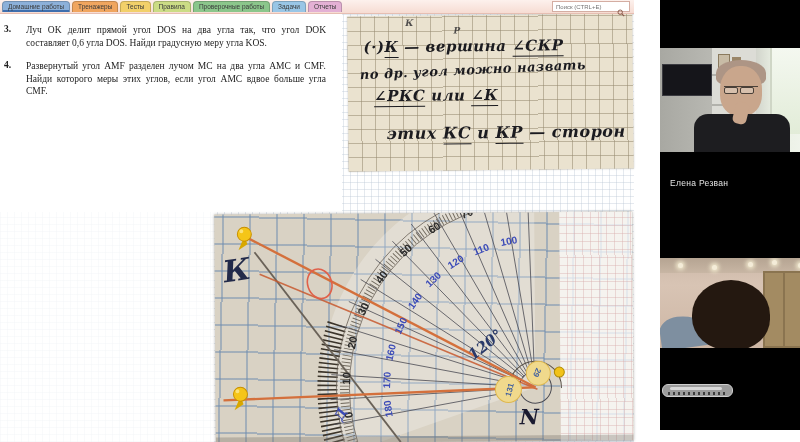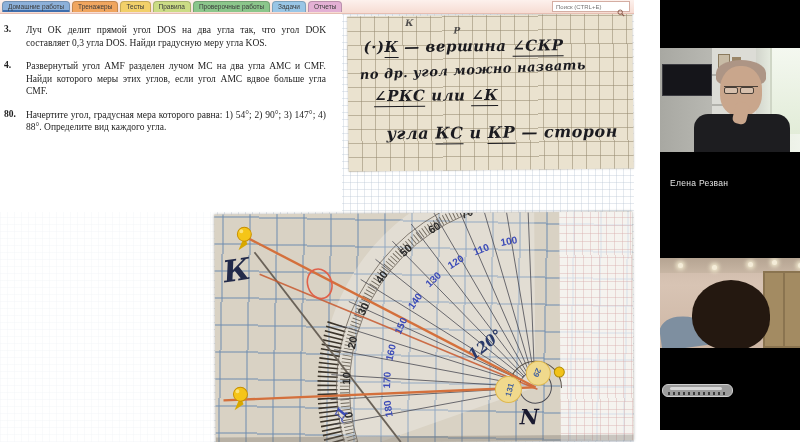--- a/index.html
+++ b/index.html
@@ -130,39 +130,35 @@
     </div>
   </div>
 
   <div class="board">
     <div class="mask-problems"></div>
     <div class="mask-left"></div>
 
     <div class="problems">
       <div class="prob">
         <div class="num">3.</div>
-        <div class="txt">Луч OK делит прямой угол DOS на два угла так, что угол DOK составляет 0,3 угла DOS. Найди градусную меру угла KOS.</div>
+        <div class="txt">Луч OK делит прямой угол DOS на два угла так, что угол DOK составляет 0,6 угла DOS. Найди градусную меру угла KOS.</div>
       </div>
       <div class="prob">
         <div class="num">4.</div>
         <div class="txt">Развернутый угол AMF разделен лучом MC на два угла AMC и CMF. Найди которого меры этих углов, если угол AMC вдвое больше угла CMF.</div>
-      </div>
-      <div class="prob">
-        <div class="num">80.</div>
-        <div class="txt">Начертите угол, градусная мера которого равна: 1) 54°; 2) 90°; 3) 147°; 4) 88°. Определите вид каждого угла.</div>
       </div>
     </div>
 
     <div class="notes-photo">
       <div class="hw hw-top1">К</div>
       <div class="hw hw-top2">Р</div>
       <div class="hw hw-l1"><span>(·)</span><span class="u">К</span><span> — вершина </span><span class="u">∠СКР</span></div>
       <div class="hw hw-l2">по др. угол можно назвать</div>
       <div class="hw hw-l3"><span class="u">∠РКС</span><span> или </span><span class="u">∠К</span></div>
-      <div class="hw hw-l4"><span>угла </span><span class="u">КС</span><span> и </span><span class="u">КР</span><span> — сторон</span></div>
+      <div class="hw hw-l4"><span>этих </span><span class="u">КС</span><span> и </span><span class="u">КР</span><span> — сторон</span></div>
     </div>
 
     <div class="prot-photo">
       <div class="prot-grid"></div>
       <div class="prot-page-edge"></div>
       <svg class="prot-svg" width="418" height="229" viewBox="0 0 418 229">
         <defs>
           <clipPath id="clipA">
               <polygon points="320,175 40,430 -80,430 -80,40"></polygon>
             </clipPath>

